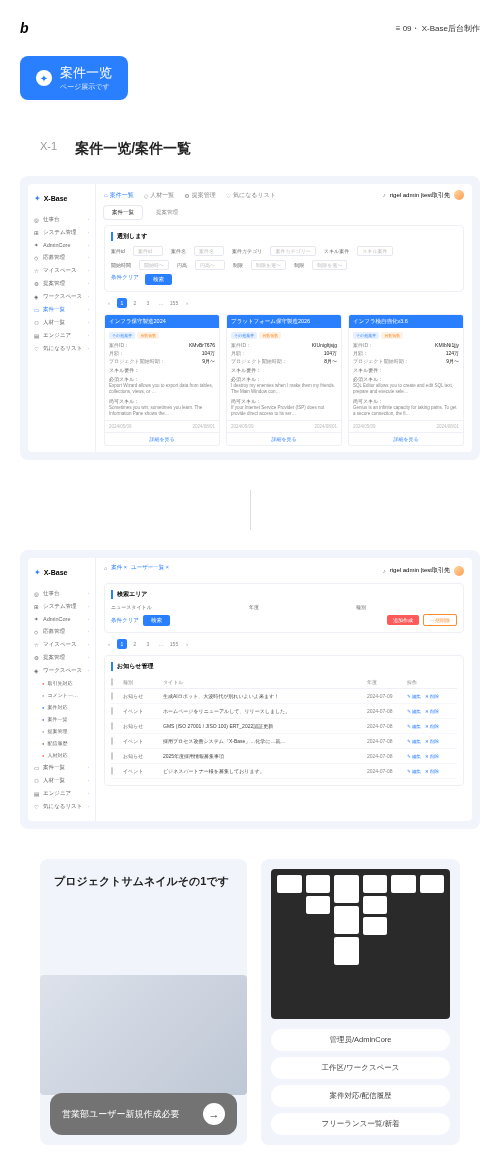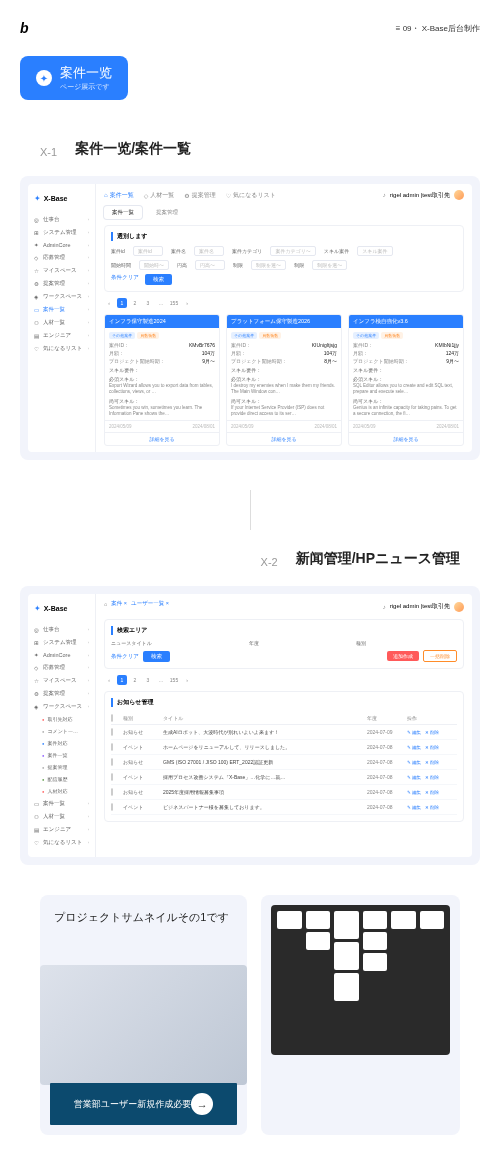--- a/index.html
+++ b/index.html
@@ -6,21 +6,21 @@
 body{background:#fff;width:500px}
 .page{padding:20px 20px 30px}
 .top-bar{display:flex;justify-content:space-between;align-items:center;margin-bottom:20px}
 .logo-mark{font-weight:bold;font-size:14px;font-style:italic}
 .top-right{font-size:8px;color:#333}
 .badge-section{margin-bottom:40px}
 .page-badge{display:inline-flex;align-items:center;gap:8px;background:#2a7fff;color:#fff;padding:8px 16px;border-radius:8px}
 .badge-icon{width:16px;height:16px;background:#fff;border-radius:50%;display:flex;align-items:center;justify-content:center;color:#2a7fff;font-size:10px}
 .badge-text-main{font-size:13px;font-weight:500}
 .badge-text-sub{font-size:7px;opacity:.8}
-.section-title{display:flex;align-items:flex-end;gap:18px;margin-bottom:18px;padding-left:20px}
+.section-title{display:flex;align-items:flex-start;gap:18px;margin-bottom:18px;padding-left:20px}
 .section-num{font-size:11px;color:#999}
 .section-heading{font-size:14px;font-weight:600;color:#222}
 .screenshot{background:#f2f4fb;border-radius:8px;padding:8px;margin-bottom:30px}
 .app-frame{background:#fff;border-radius:4px;display:flex;font-size:6px;min-height:220px}
 .sidebar{width:68px;padding:8px 4px;border-right:1px solid #eef0f5}
 .xbase-logo{display:flex;align-items:center;gap:3px;margin-bottom:8px;padding:2px}
 .xbase-mark{color:#2a7fff;font-size:8px}
 .xbase-text{font-weight:bold;font-size:7px}
 .nav-item{display:flex;align-items:center;gap:3px;padding:3px 2px;color:#666;font-size:5.5px}
 .nav-item.active{color:#2a7fff;font-weight:500}
@@ -78,23 +78,23 @@
 .td-title{flex:1;color:#444}
 .td-year{width:40px;color:#888}
 .td-ops{width:50px;display:flex;gap:4px;color:#2a7fff;font-size:4.5px}
 .search-area{margin-bottom:6px}
 .search-row{display:flex;gap:6px;margin-bottom:4px;font-size:5px;align-items:center}
 .search-actions{display:flex;gap:4px;align-items:center}
 .btn-red{background:#ff5a5a;color:#fff;padding:2px 6px;border-radius:2px;font-size:5px;margin-left:auto}
 .btn-outline{border:1px solid #ff8c2a;color:#ff8c2a;padding:2px 6px;border-radius:2px;font-size:5px}
 .bottom-grid{display:flex;gap:14px;padding:0 20px}
 .thumb-card{flex:1;background:#f2f4fb;border-radius:8px;padding:14px;position:relative;overflow:hidden;min-height:240px}
-.thumb-title{font-size:11px;font-weight:400;color:#222;margin-bottom:6px;line-height:1.5}
+.thumb-title{font-size:11px;font-weight:700;color:#222;margin-bottom:6px;line-height:1.5}
 .thumb-img{position:absolute;bottom:50px;left:0;right:0;height:120px;background:linear-gradient(135deg,#d4dae4,#a8b4c4);border-radius:4px;opacity:.7}
-.thumb-cta{position:absolute;bottom:10px;left:10px;right:10px;background:#0c4a6e;color:#fff;padding:10px 12px;border-radius:1px;display:flex;align-items:center;justify-content:center}
+.thumb-cta{position:absolute;bottom:10px;left:10px;right:10px;background:#737373;color:#fff;padding:10px 12px;border-radius:12px;display:flex;align-items:center;justify-content:space-between}
 .cta-text{font-size:9px;line-height:1.4}
 .cta-arrow{width:22px;height:22px;background:#fff;border-radius:50%;display:flex;align-items:center;justify-content:center;color:#333;font-size:11px}
 .kanban-card{flex:1;background:#f2f4fb;border-radius:8px;padding:10px;min-height:240px}
 .kanban-img{background:#2a2a2a;border-radius:4px;height:150px;padding:6px;display:flex;gap:4px}
 .kanban-col{display:flex;flex-direction:column;gap:3px;flex:1}
 .kanban-item{background:#fff;border-radius:2px;height:18px}
 .kanban-item.tall{height:28px}
 .pill-row{display:flex;gap:6px;margin-top:10px;flex-wrap:wrap}
 .pill{background:#fff;padding:6px 12px;border-radius:14px;font-size:7.5px;color:#444;flex:1;text-align:center;white-space:nowrap}
 .breadcrumb-mini{display:flex;gap:4px;font-size:5.5px;color:#888;margin-bottom:6px;align-items:center}
@@ -349,24 +349,20 @@
               </div>
   <div class="card-link">詳細を見る</div>
 </div>
           </div>
       </div>
     </div>
   </div>
 
   <div class="divider-line"></div>
 
-  <div class="section-title" style="justify-content:flex-end;padding-right:20px">
-    <span class="section-num">X-2</span>
-    <span class="section-heading">新闻管理/HPニュース管理</span>
-  </div>
 
   <div class="screenshot">
     <div class="app-frame">
       <div class="sidebar">
         <div class="xbase-logo">
           <span class="xbase-mark">✦</span>
           <span class="xbase-text">X-Base</span>
         </div>
         <div id="nav2">
             <div class="nav-item">
@@ -602,15 +598,21 @@
             <div class="kanban-item"></div>
             <div class="kanban-item"></div>
           </div>
         <div class="kanban-col">
             <div class="kanban-item"></div>
           </div>
         <div class="kanban-col">
             <div class="kanban-item"></div>
           </div>
       </div>
+      <div class="pill-row" id="pills">
+          <span class="pill">管理员/AdminCore</span>
+          <span class="pill">工作区/ワークスペース</span>
+          <span class="pill">案件対応/配信履歴</span>
+          <span class="pill">フリーランス一覧/新着</span>
+        </div>
     </div>
   </div>
 </div>
 
 </body></html>

